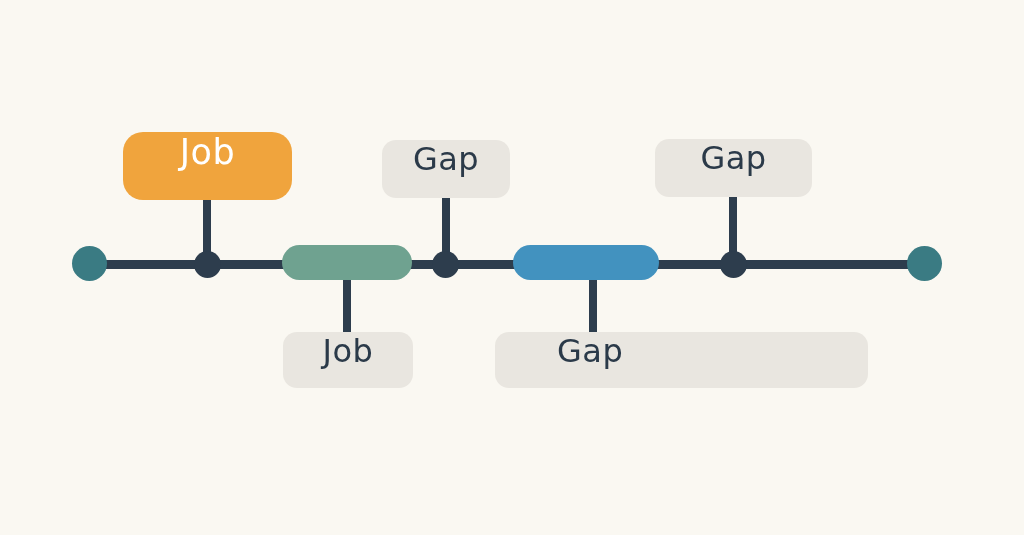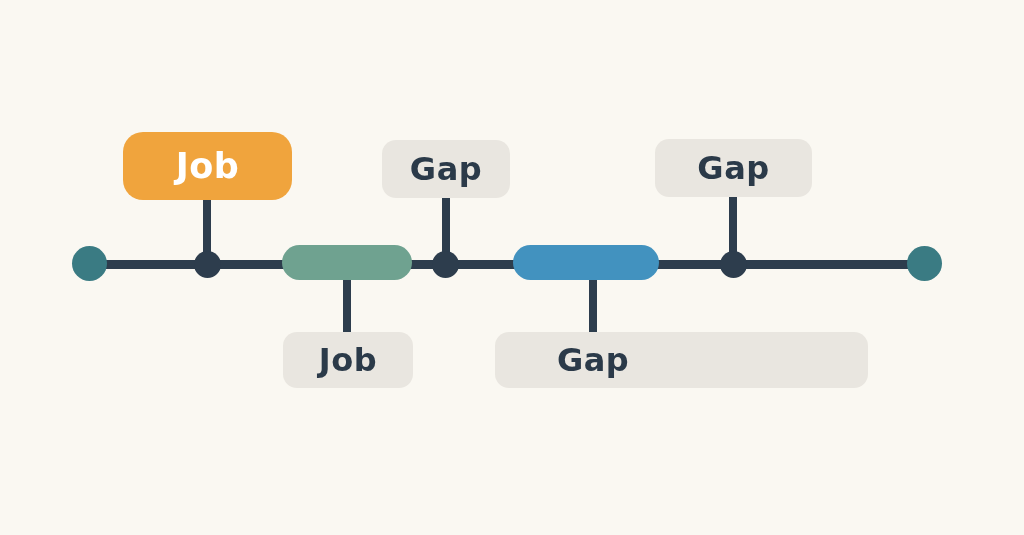--- a/index.html
+++ b/index.html
@@ -68,27 +68,26 @@
     top: 245px;
     border-radius: 18px;
     z-index: 3;
   }
   #pill-job-green { left: 282px; width: 130px; background: #6fa290; }
   #pill-gap-blue  { left: 513px; width: 146px; background: #4292bf; }
   
   .label-box {
     position: absolute;
     display: flex;
-    align-items: center;
     justify-content: center;
     box-sizing: border-box;
     border-radius: 14px;
     background: #e9e6e0;
     color: #2b3a49;
-    font-weight: 700;
+    font-weight: 400;
     font-size: 32px;
     letter-spacing: 0.5px;
     z-index: 5;
   }
   #box-job-top {
     left: 123px; top: 132px; width: 169px; height: 68px;
     background: #f0a43d;
     color: #ffffff;
     border-radius: 20px;
     font-size: 35px;

